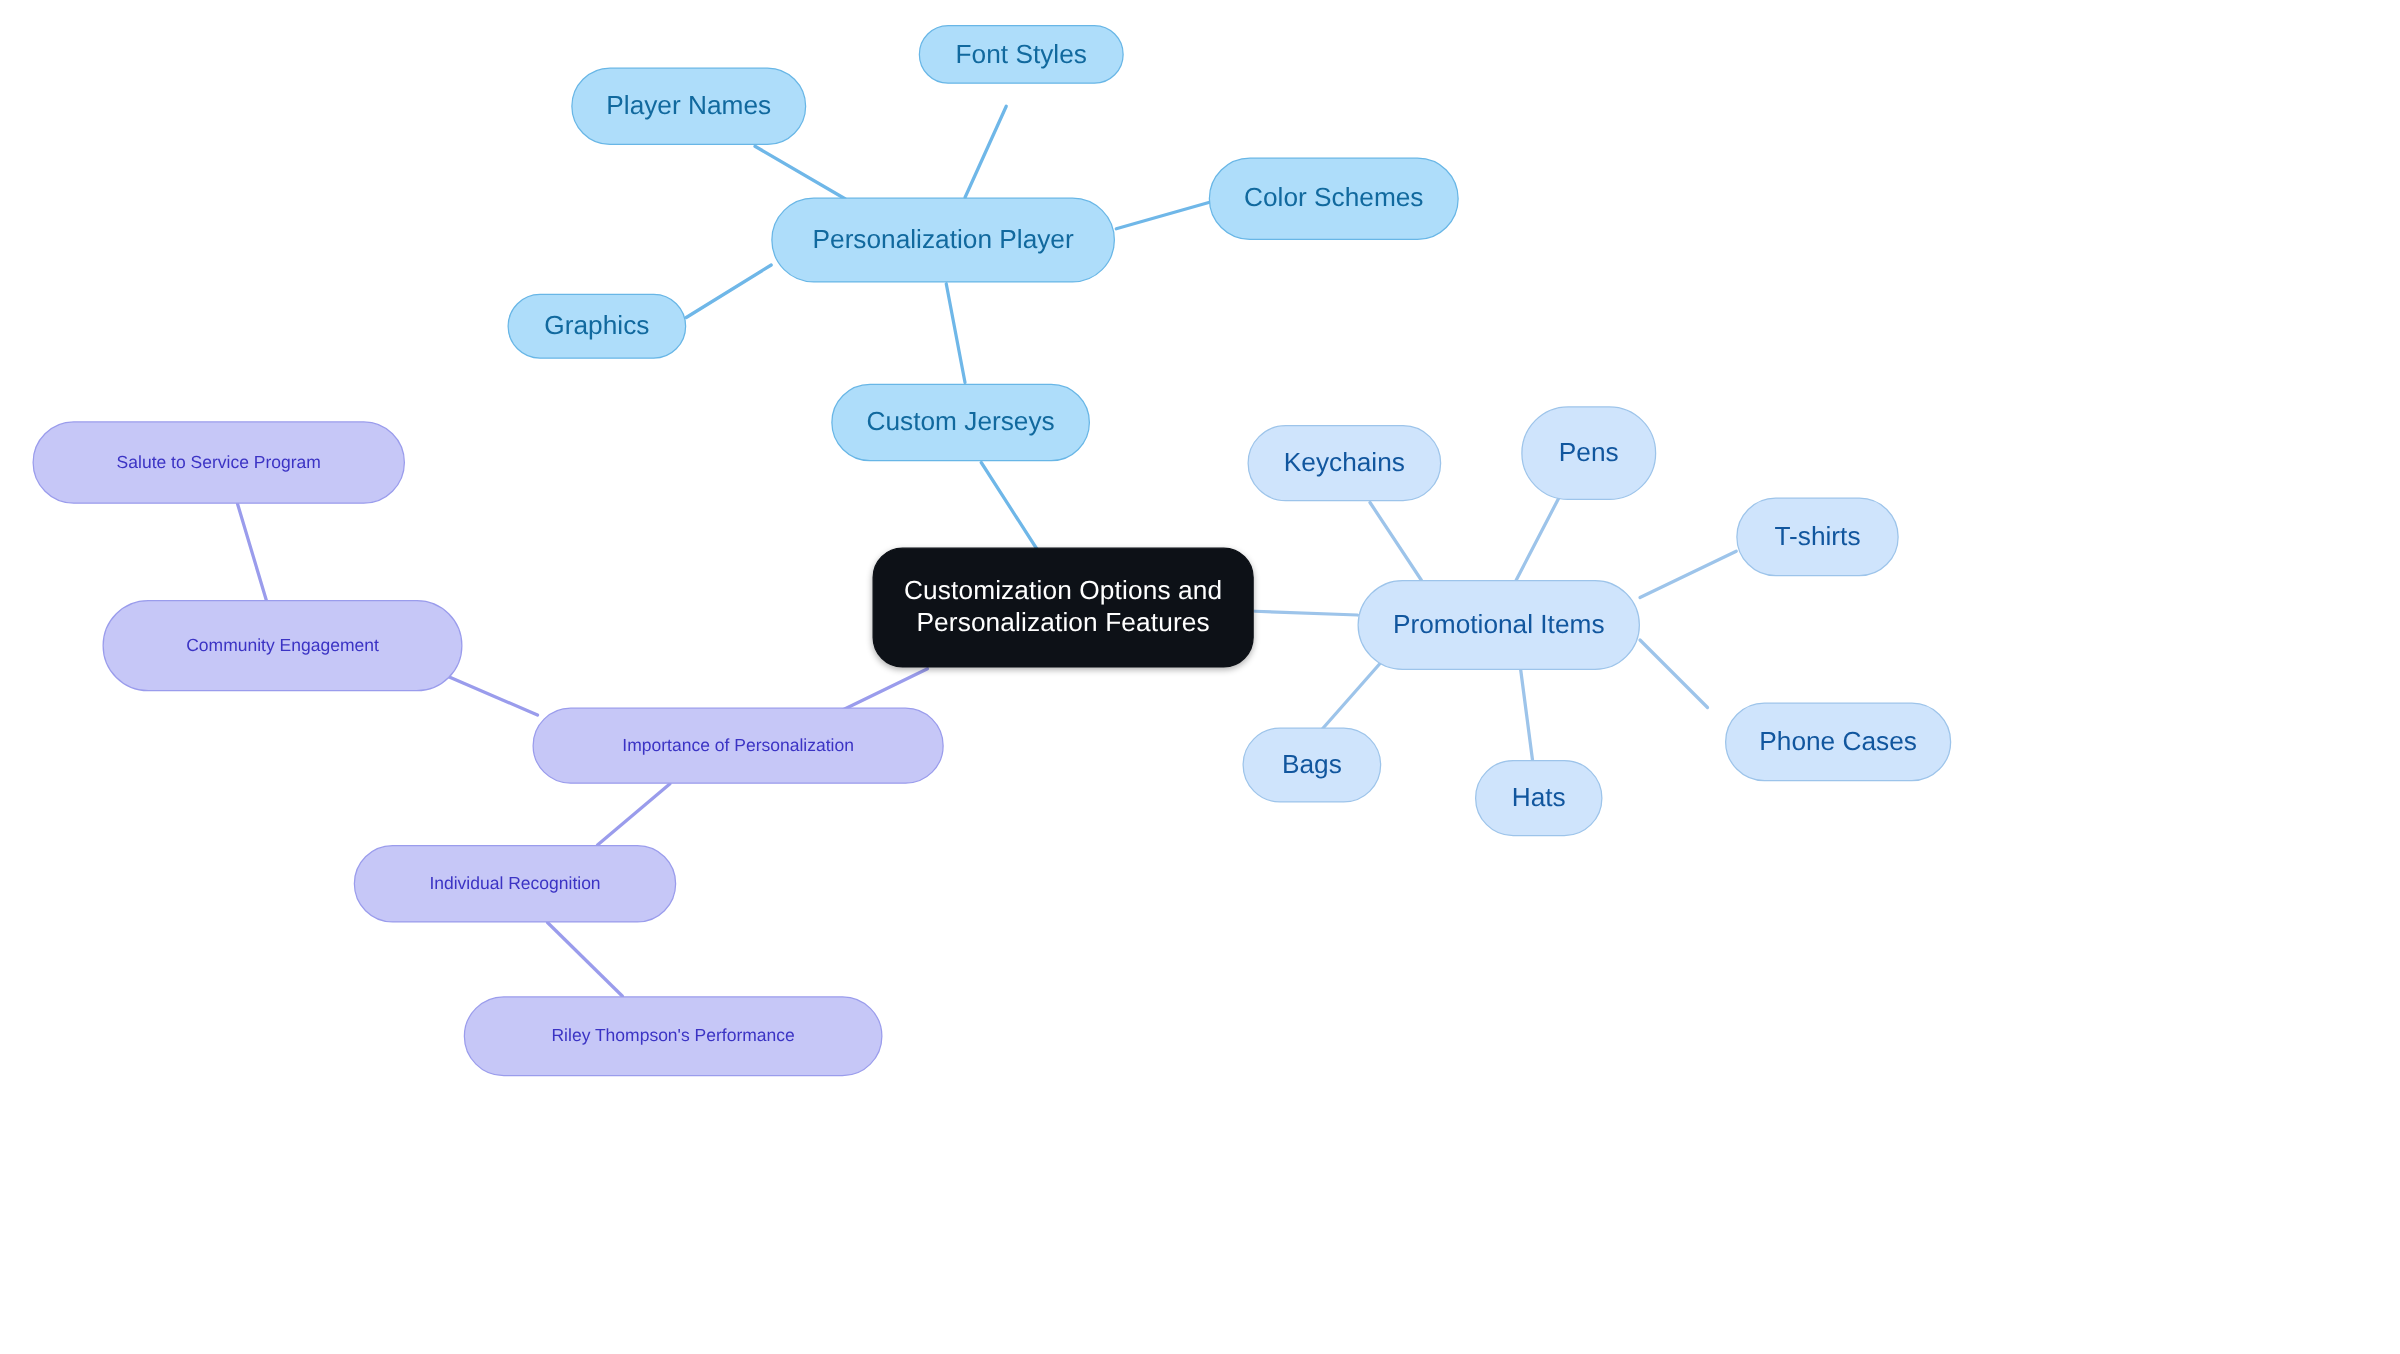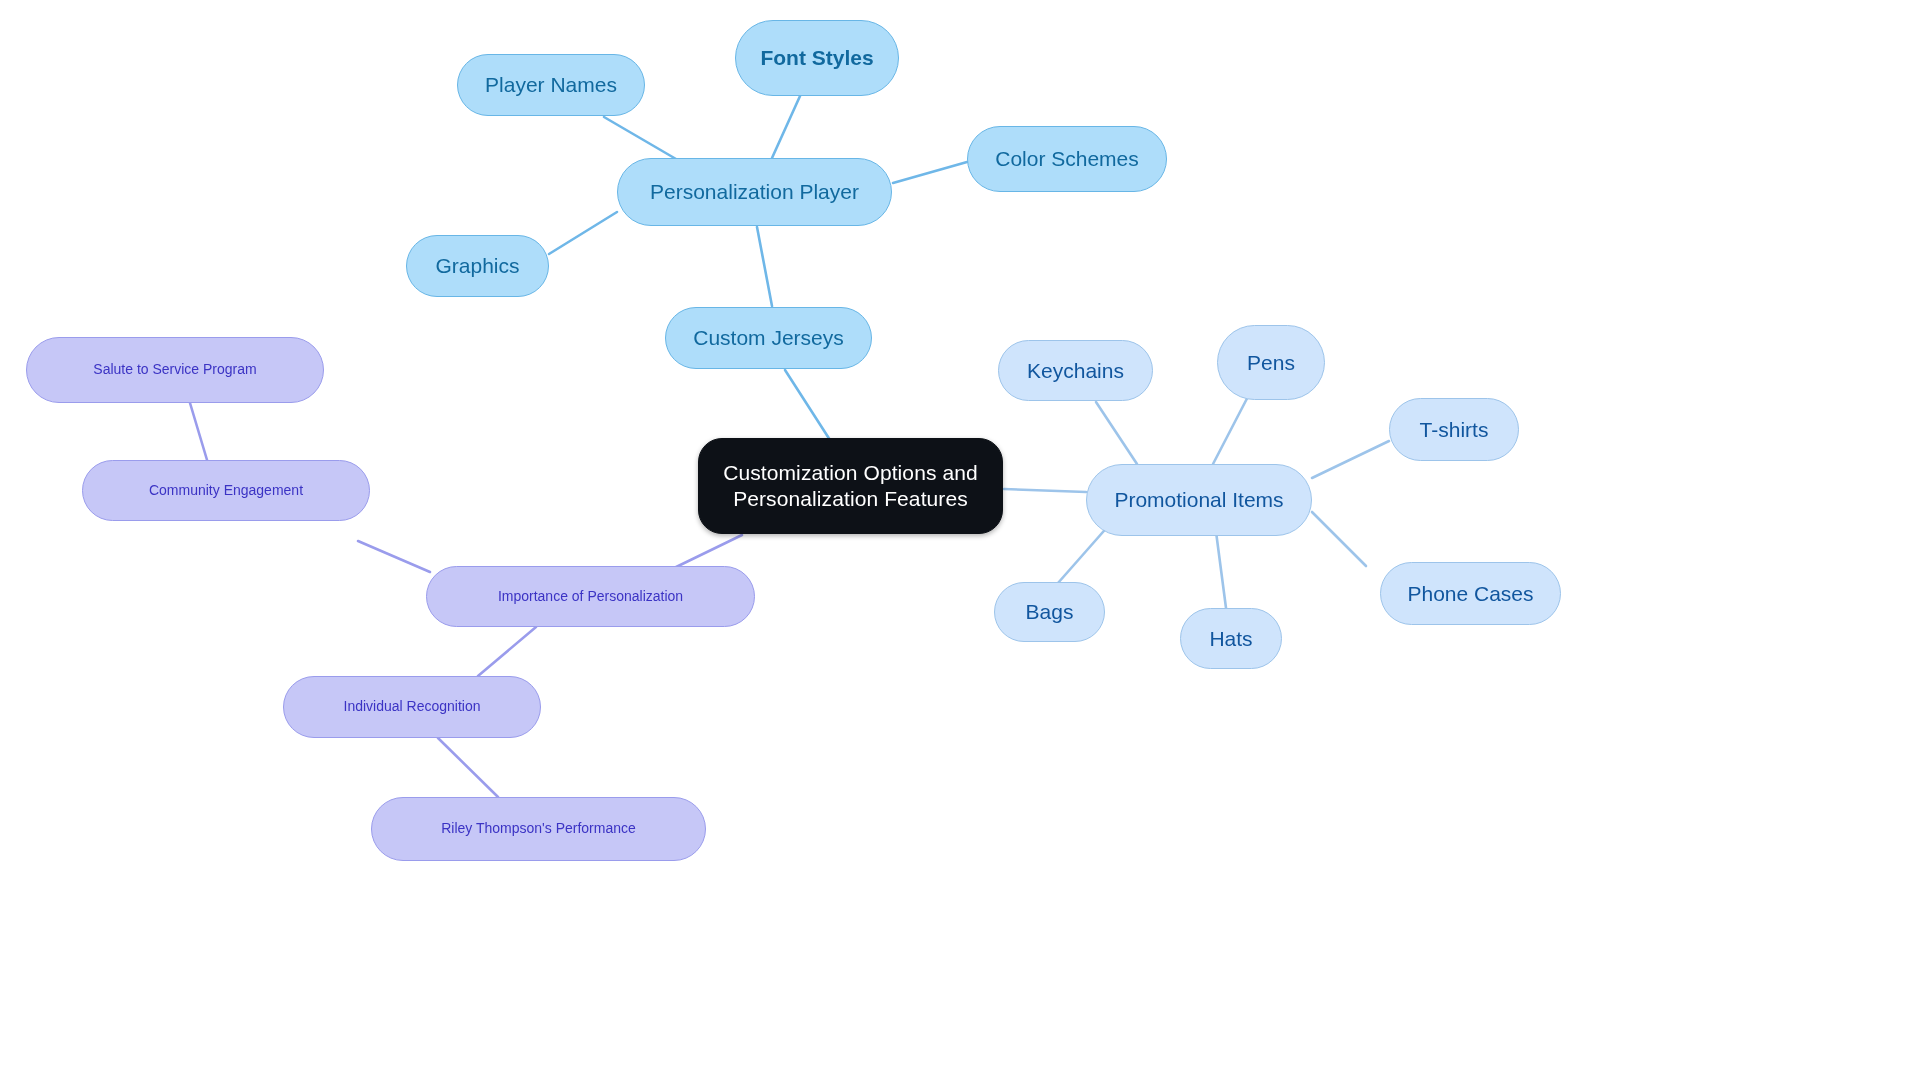--- a/index.html
+++ b/index.html
@@ -89,29 +89,29 @@
       <line x1="213" y1="480" x2="190" y2="403" stroke="#9a9cec" stroke-width="2.6" stroke-linecap="round"></line>
       <line x1="536" y1="627" x2="478" y2="676" stroke="#9a9cec" stroke-width="2.6" stroke-linecap="round"></line>
       <line x1="438" y1="738" x2="498" y2="797" stroke="#9a9cec" stroke-width="2.6" stroke-linecap="round"></line>
     </svg>
   <div id="nodes">
       <div class="node node-root" style="left: 698px; top: 438px; width: 305px; height: 96px;">Customization Options and
 Personalization Features</div>
       <div class="node node-blue-mid" style="left: 665px; top: 307px; width: 207px; height: 62px;">Custom Jerseys</div>
       <div class="node node-blue-mid" style="left: 617px; top: 158px; width: 275px; height: 68px;">Personalization Player</div>
       <div class="node node-blue-mid" style="left: 457px; top: 54px; width: 188px; height: 62px;">Player Names</div>
-      <div class="node node-blue-mid" style="left: 735px; top: 20px; width: 164px; height: 76px; font-weight: bold;">Font Styles</div>
+      <div class="node node-blue-mid" style="left: 735px; top: 20px; width: 164px; height: 47px;">Font Styles</div>
       <div class="node node-blue-mid" style="left: 967px; top: 126px; width: 200px; height: 66px;">Color Schemes</div>
-      <div class="node node-blue-mid" style="left: 406px; top: 235px; width: 143px; height: 62px;">Graphics</div>
+      <div class="node node-blue-mid" style="left: 406px; top: 235px; width: 143px; height: 52px;">Graphics</div>
       <div class="node node-blue-light" style="left: 1086px; top: 464px; width: 226px; height: 72px;">Promotional Items</div>
       <div class="node node-blue-light" style="left: 998px; top: 340px; width: 155px; height: 61px;">Keychains</div>
       <div class="node node-blue-light" style="left: 1217px; top: 325px; width: 108px; height: 75px;">Pens</div>
       <div class="node node-blue-light" style="left: 1389px; top: 398px; width: 130px; height: 63px;">T-shirts</div>
       <div class="node node-blue-light" style="left: 1380px; top: 562px; width: 181px; height: 63px;">Phone Cases</div>
       <div class="node node-blue-light" style="left: 1180px; top: 608px; width: 102px; height: 61px;">Hats</div>
       <div class="node node-blue-light" style="left: 994px; top: 582px; width: 111px; height: 60px;">Bags</div>
       <div class="node node-purple" style="left: 426px; top: 566px; width: 329px; height: 61px;">Importance of Personalization</div>
-      <div class="node node-purple" style="left: 82px; top: 460px; width: 288px; height: 61px;">Community Engagement</div>
+      <div class="node node-purple" style="left: 82px; top: 480px; width: 288px; height: 73px;">Community Engagement</div>
       <div class="node node-purple" style="left: 26px; top: 337px; width: 298px; height: 66px;">Salute to Service Program</div>
       <div class="node node-purple" style="left: 283px; top: 676px; width: 258px; height: 62px;">Individual Recognition</div>
       <div class="node node-purple" style="left: 371px; top: 797px; width: 335px; height: 64px;">Riley Thompson's Performance</div>
     </div>
 </div>
 
 </body></html>

